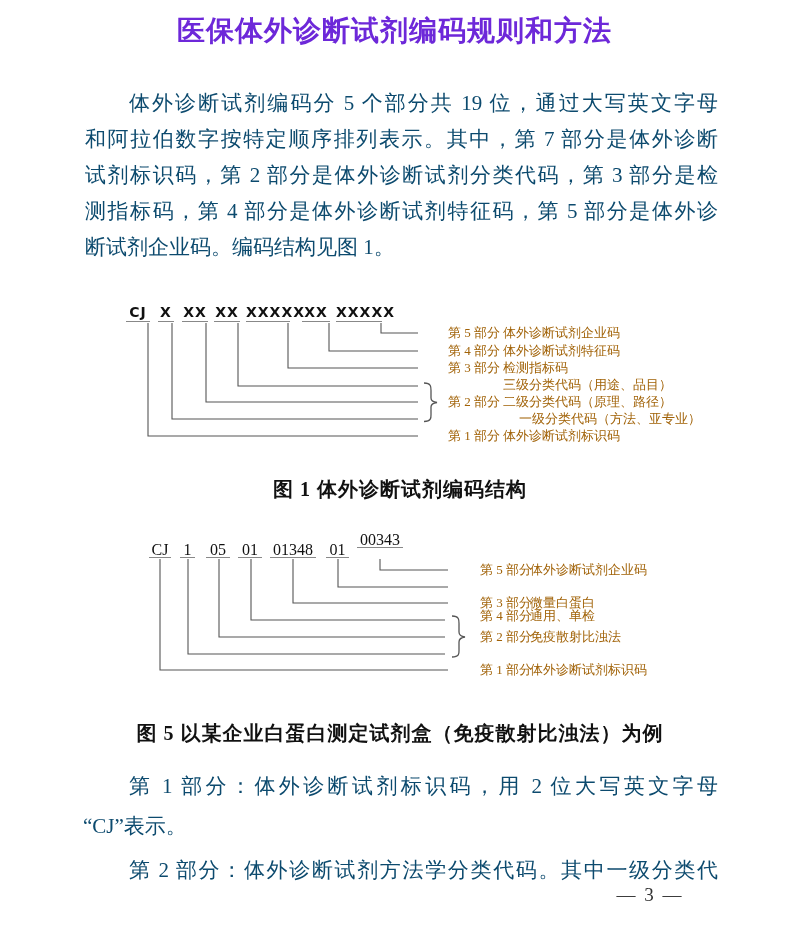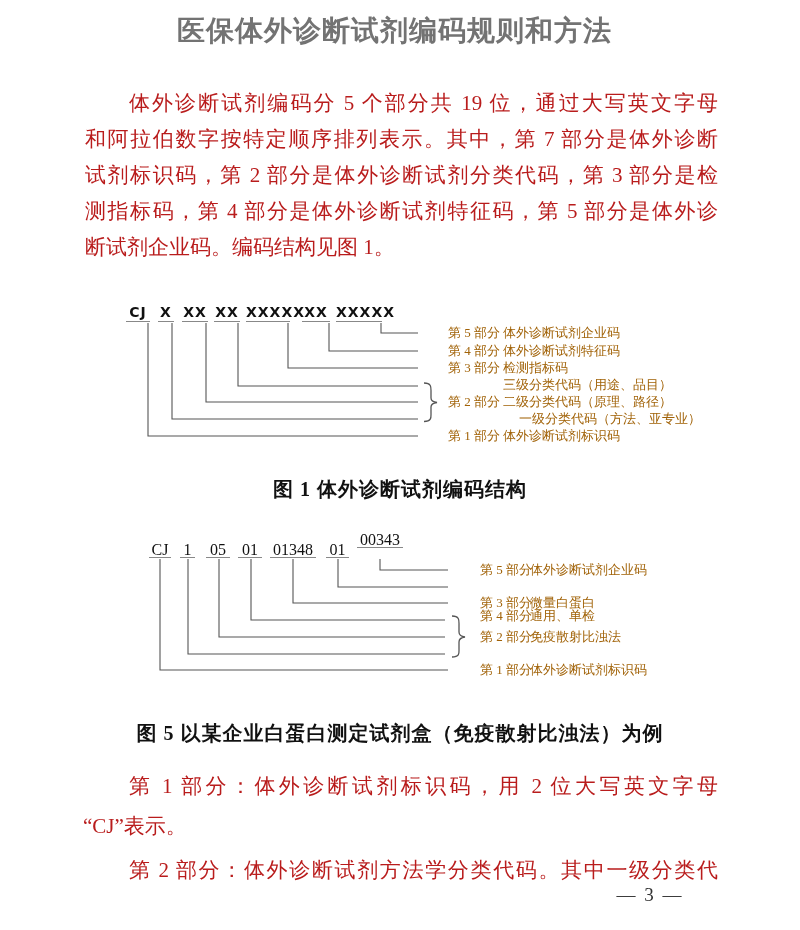--- a/index.html
+++ b/index.html
@@ -5,26 +5,26 @@
   html,body{margin:0;padding:0;}
   body{
     width:800px;height:930px;position:relative;background:#ffffff;
     font-family:"Liberation Serif","DejaVu Serif",serif;color:#1a1a1a;
     overflow:hidden;
   }
   .abs{position:absolute;}
   
   .doc-title{
     top:12px;left:0;width:789px;text-align:center;
-    font-size:28px;font-weight:bold;letter-spacing:1px;color:#737373;
+    font-size:28px;font-weight:bold;letter-spacing:1px;color:#6d28d9;
   }
   
   .bodyline{
     left:85px;width:633px;font-size:21px;line-height:36px;
-    white-space:nowrap;color:#b91c1c;
+    white-space:nowrap;color:#0c4a6e;
   }
   .jl{white-space:normal;text-align:justify;text-align-last:justify;}
   .ind{text-indent:44px;}
   .blabel{font-weight:normal;}
   
   .seg1{
     font-family:"DejaVu Sans","Liberation Sans",sans-serif;
     font-weight:bold;font-size:14px;line-height:18px;height:18px;
     text-align:center;border-bottom:1px solid #888;color:#111;
     letter-spacing:1px;

